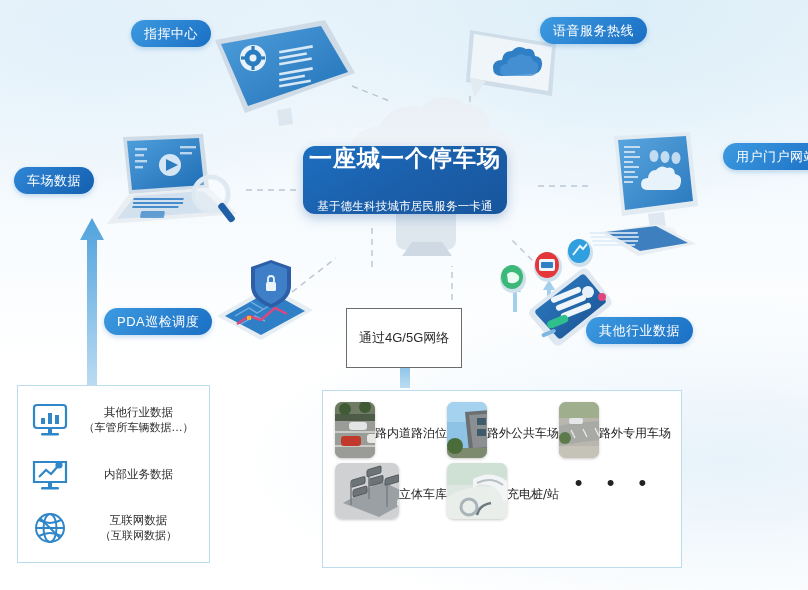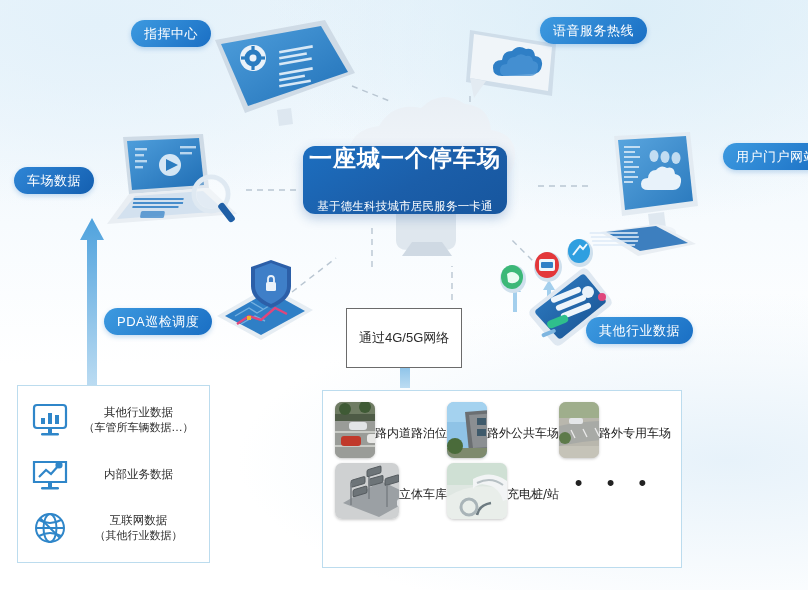--- a/index.html
+++ b/index.html
@@ -423,21 +423,21 @@
             <ellipse cx="20" cy="19" rx="6.5" ry="14"></ellipse>
             <path d="M6 19 h28"></path>
             <path d="M9 11 q11 6 22 0"></path>
             <path d="M9 27 q11 -6 22 0"></path>
             <path d="M10 9 L30 29"></path>
           </g>
         </svg>
       </div>
       <div class="data-txt">
         <div>互联网数据</div>
-        <div class="sub">（其他行业数据）</div>
+        <div class="sub">（互联网数据）</div>
       </div>
     </div>
   </div>
 
   <div id="scene-panel">
     <div class="scene-grid">
 
       <div class="scene-cell">
         <div class="scene-thumb">
           <svg width="88" height="56" viewBox="0 0 88 56">

